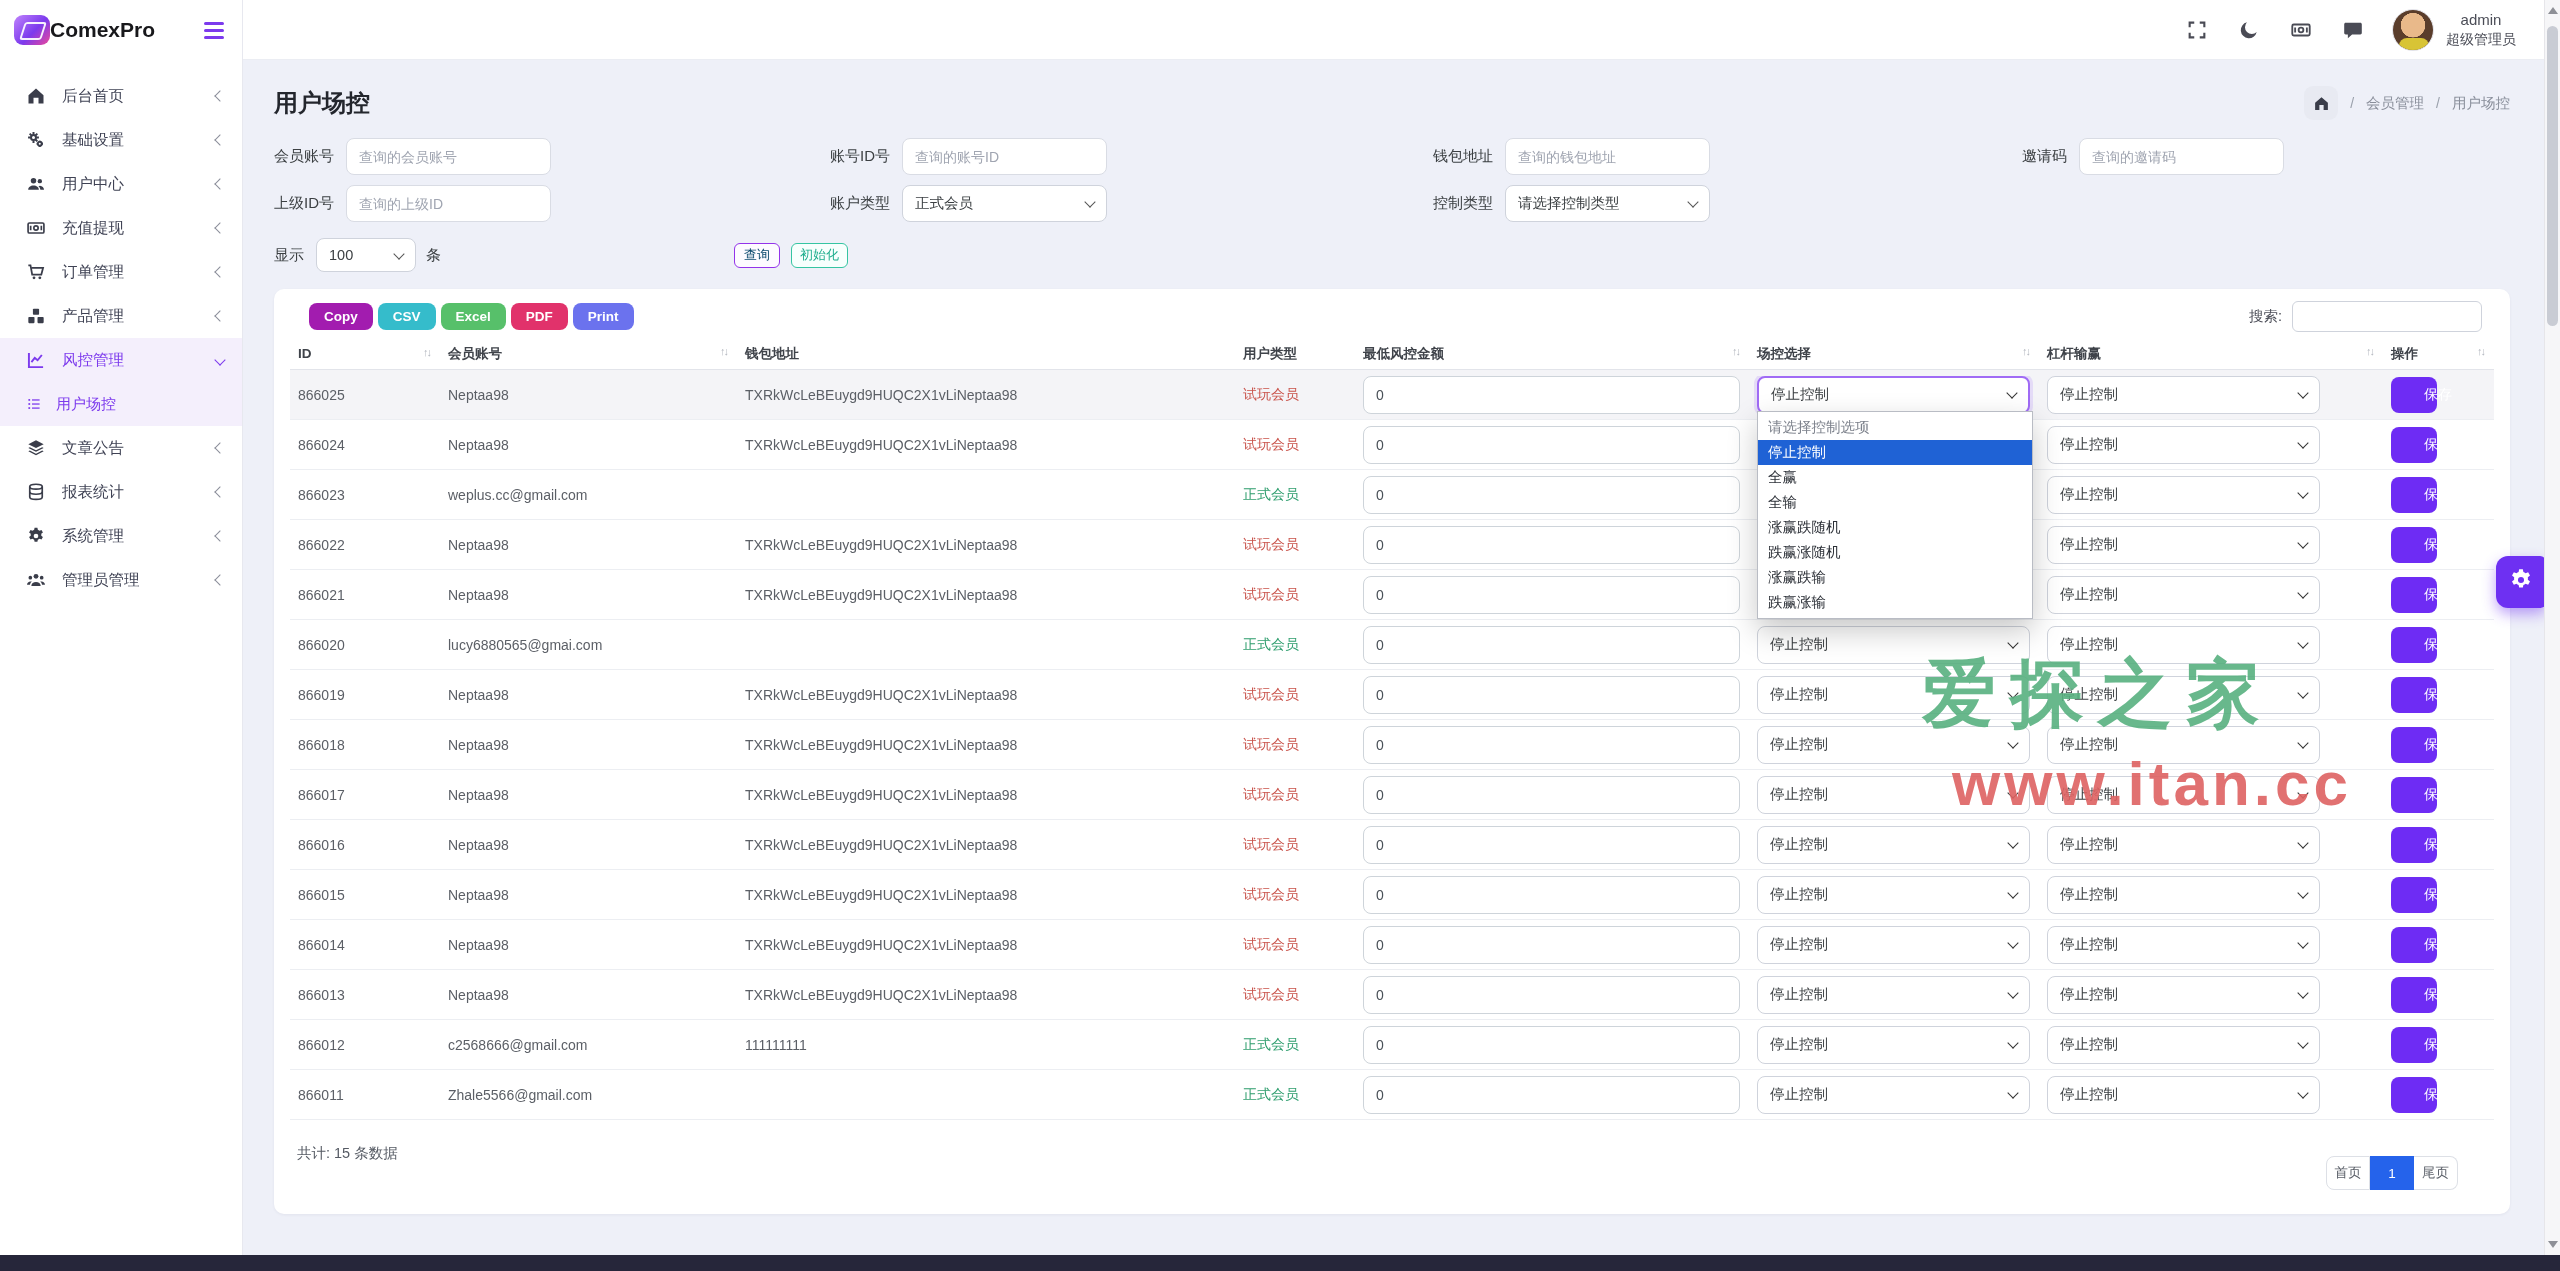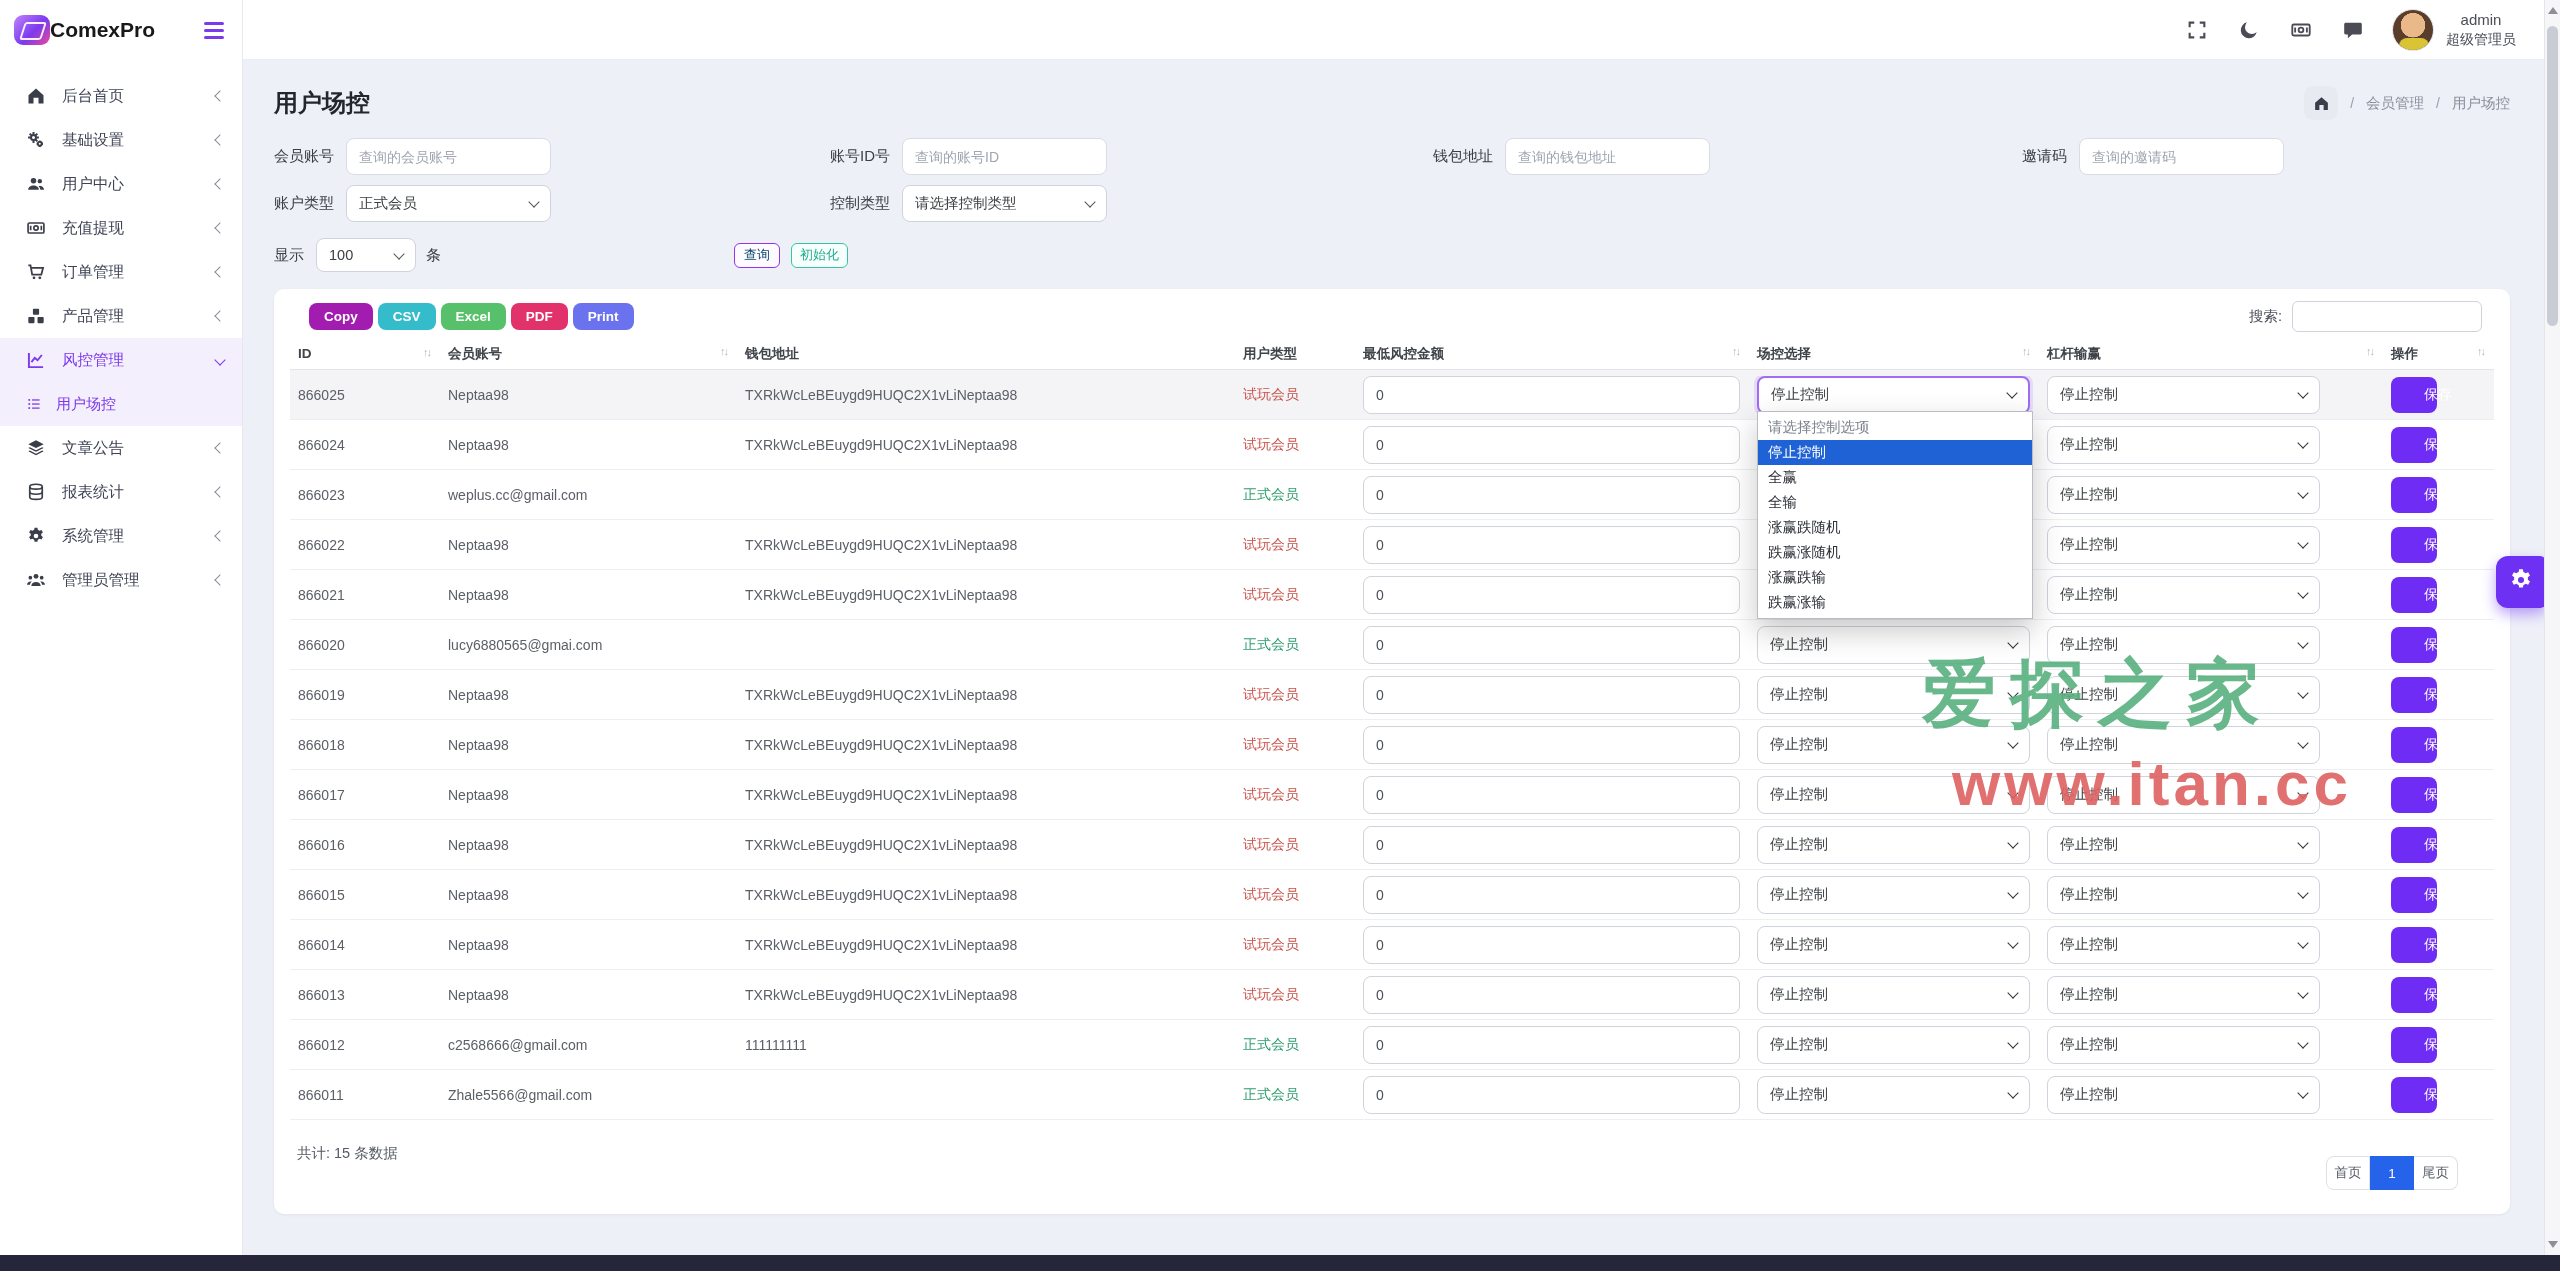--- a/index.html
+++ b/index.html
@@ -330,20 +330,24 @@
             <span class="f-label">钱包地址</span>
             <input class="f-input" placeholder="查询的钱包地址" style="">
           </div>
         <div class="f-group">
             <span class="f-label">邀请码</span>
             <input class="f-input" placeholder="查询的邀请码" style="">
           </div>
       </div>
       <div class="f-row">
         <div class="f-group">
+            <span class="f-label">上级ID号</span>
+            <input class="f-input" placeholder="查询的上级ID" style="">
+          </div>
+        <div class="f-group">
             <span class="f-label">账户类型</span>
           <div class="fselect w205">
               <span>正式会员</span>
               <span class="caret"></span>
             </div>
         </div>
         <div class="f-group">
             <span class="f-label">控制类型</span>
           <div class="fselect w205">
               <span>请选择控制类型</span>

